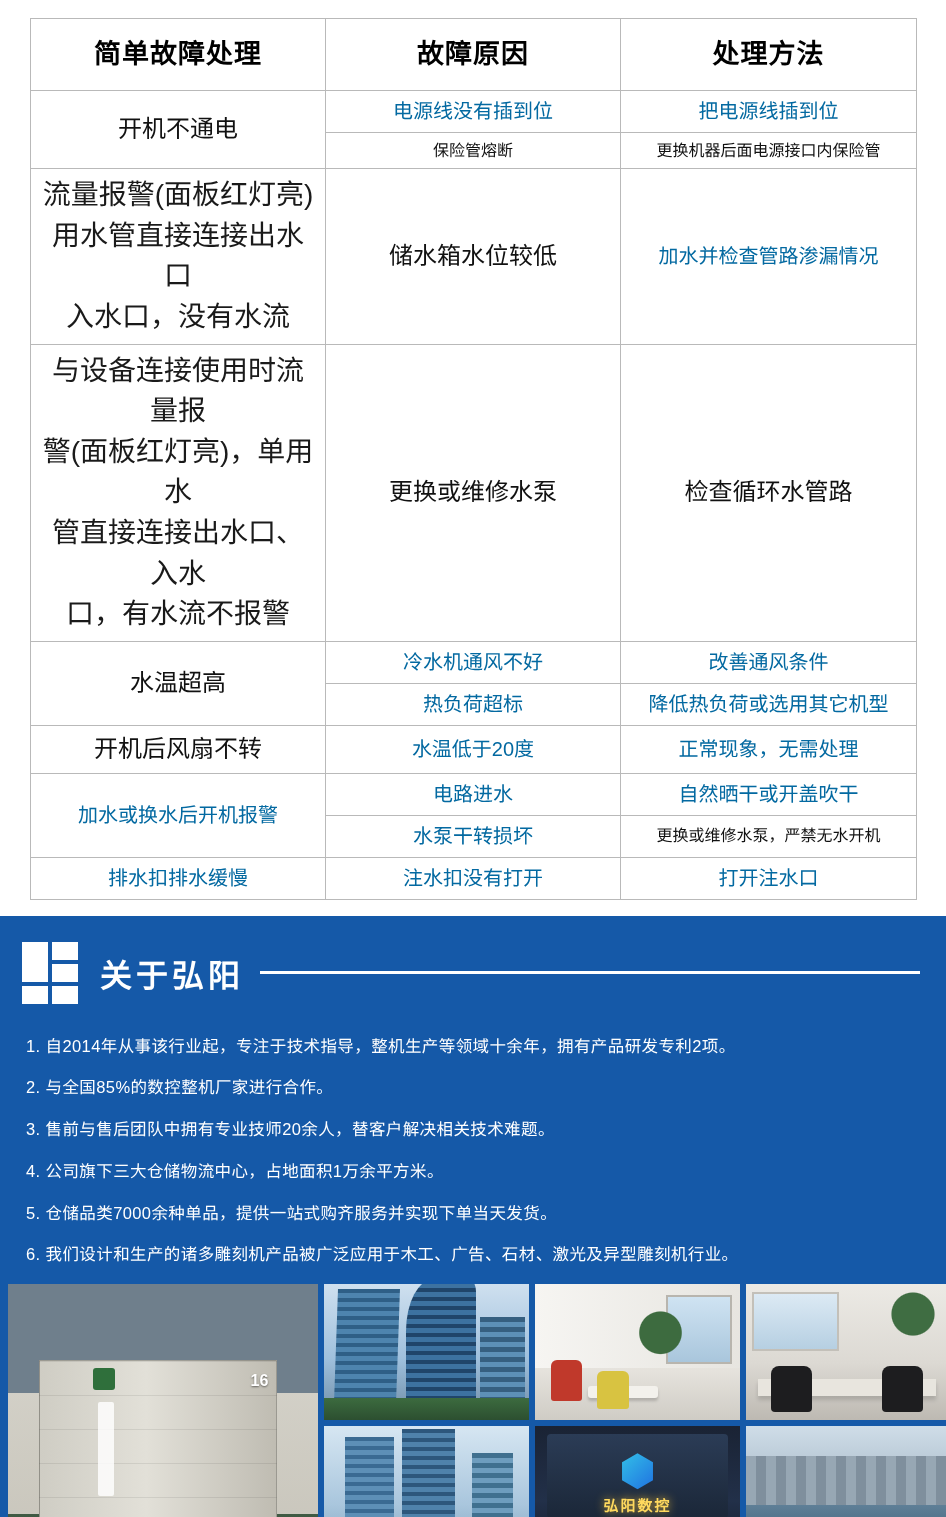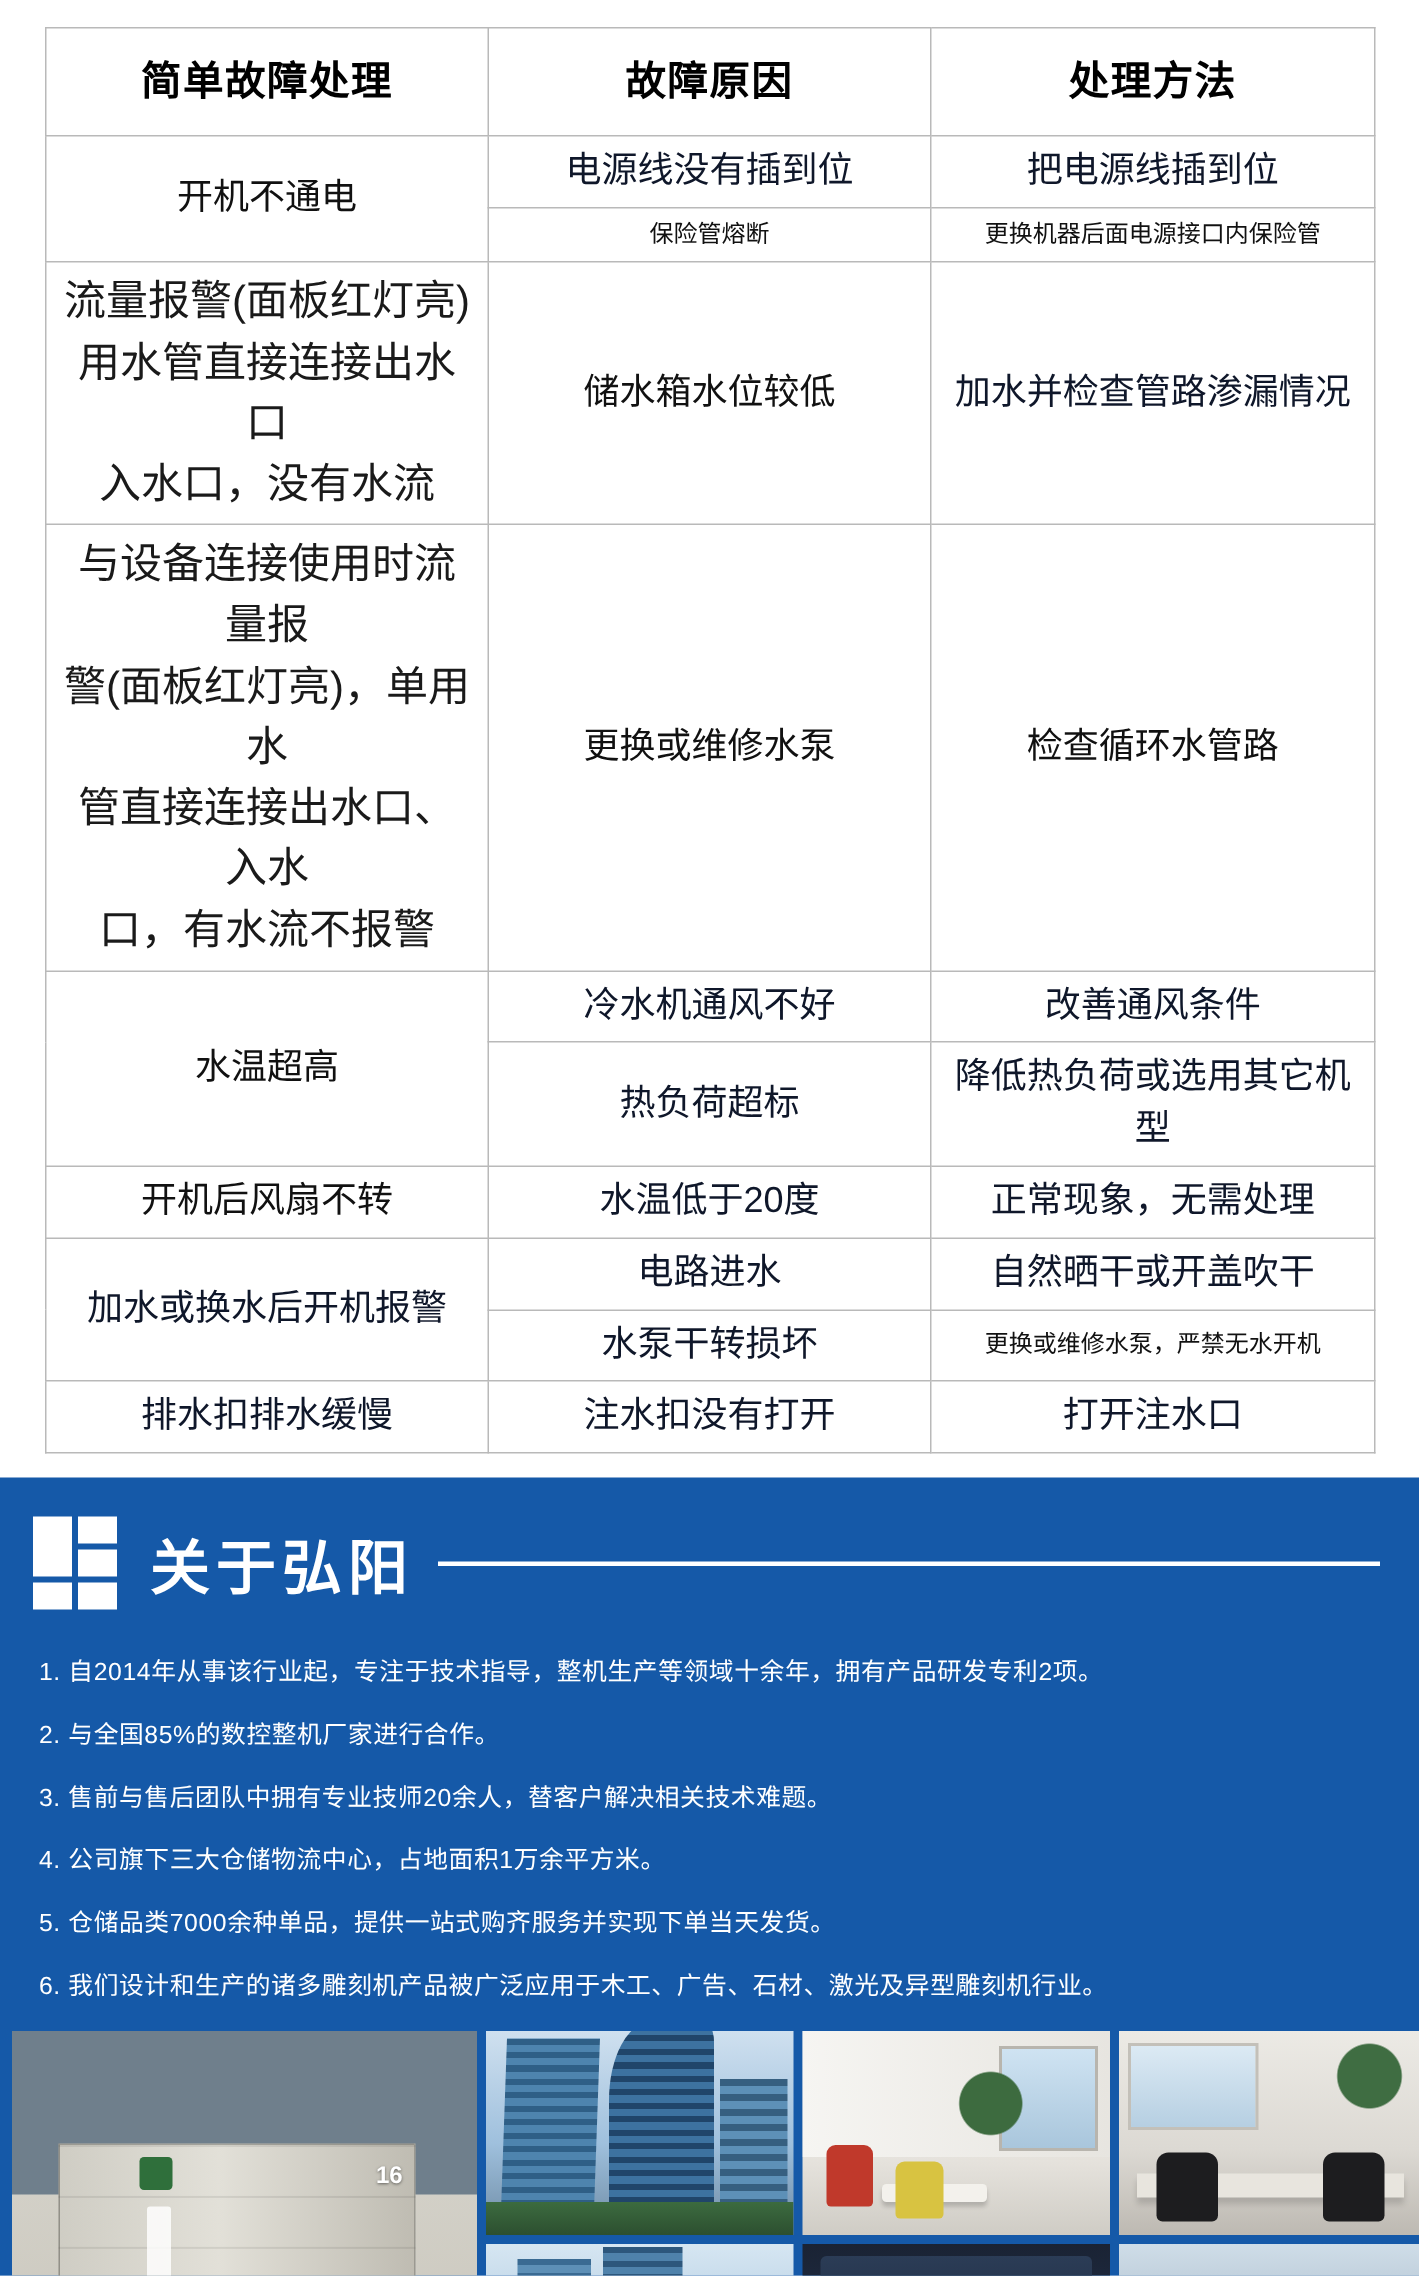--- a/index.html
+++ b/index.html
@@ -43,22 +43,22 @@
     font-weight: bold;
     letter-spacing: 1px;
     height: 72px;
     color: #000;
   }
   .big {
     font-size: 24px;
     color: #111;
   }
   .med {
-    font-size: 24px;
-    color: #0f172a;
+    font-size: 20px;
+    color: #0369a1;
   }
   .sml {
     font-size: 16px;
     color: #111;
   }
   .left-cell {
     text-align: center;
     font-size: 28px;
     line-height: 1.6;
   }
@@ -87,21 +87,21 @@
   }
   .logo-grid i {
     display: block;
     background: #ffffff;
   }
   .logo-grid i.tall {
     grid-row: span 2;
   }
   .about-title {
     color: #ffffff;
-    font-size: 40px;
+    font-size: 32px;
     font-weight: bold;
     letter-spacing: 4px;
     margin-left: 18px;
     white-space: nowrap;
   }
   .title-rule {
     flex: 1 1 auto;
     height: 3px;
     background: #ffffff;
     margin-left: 16px;

